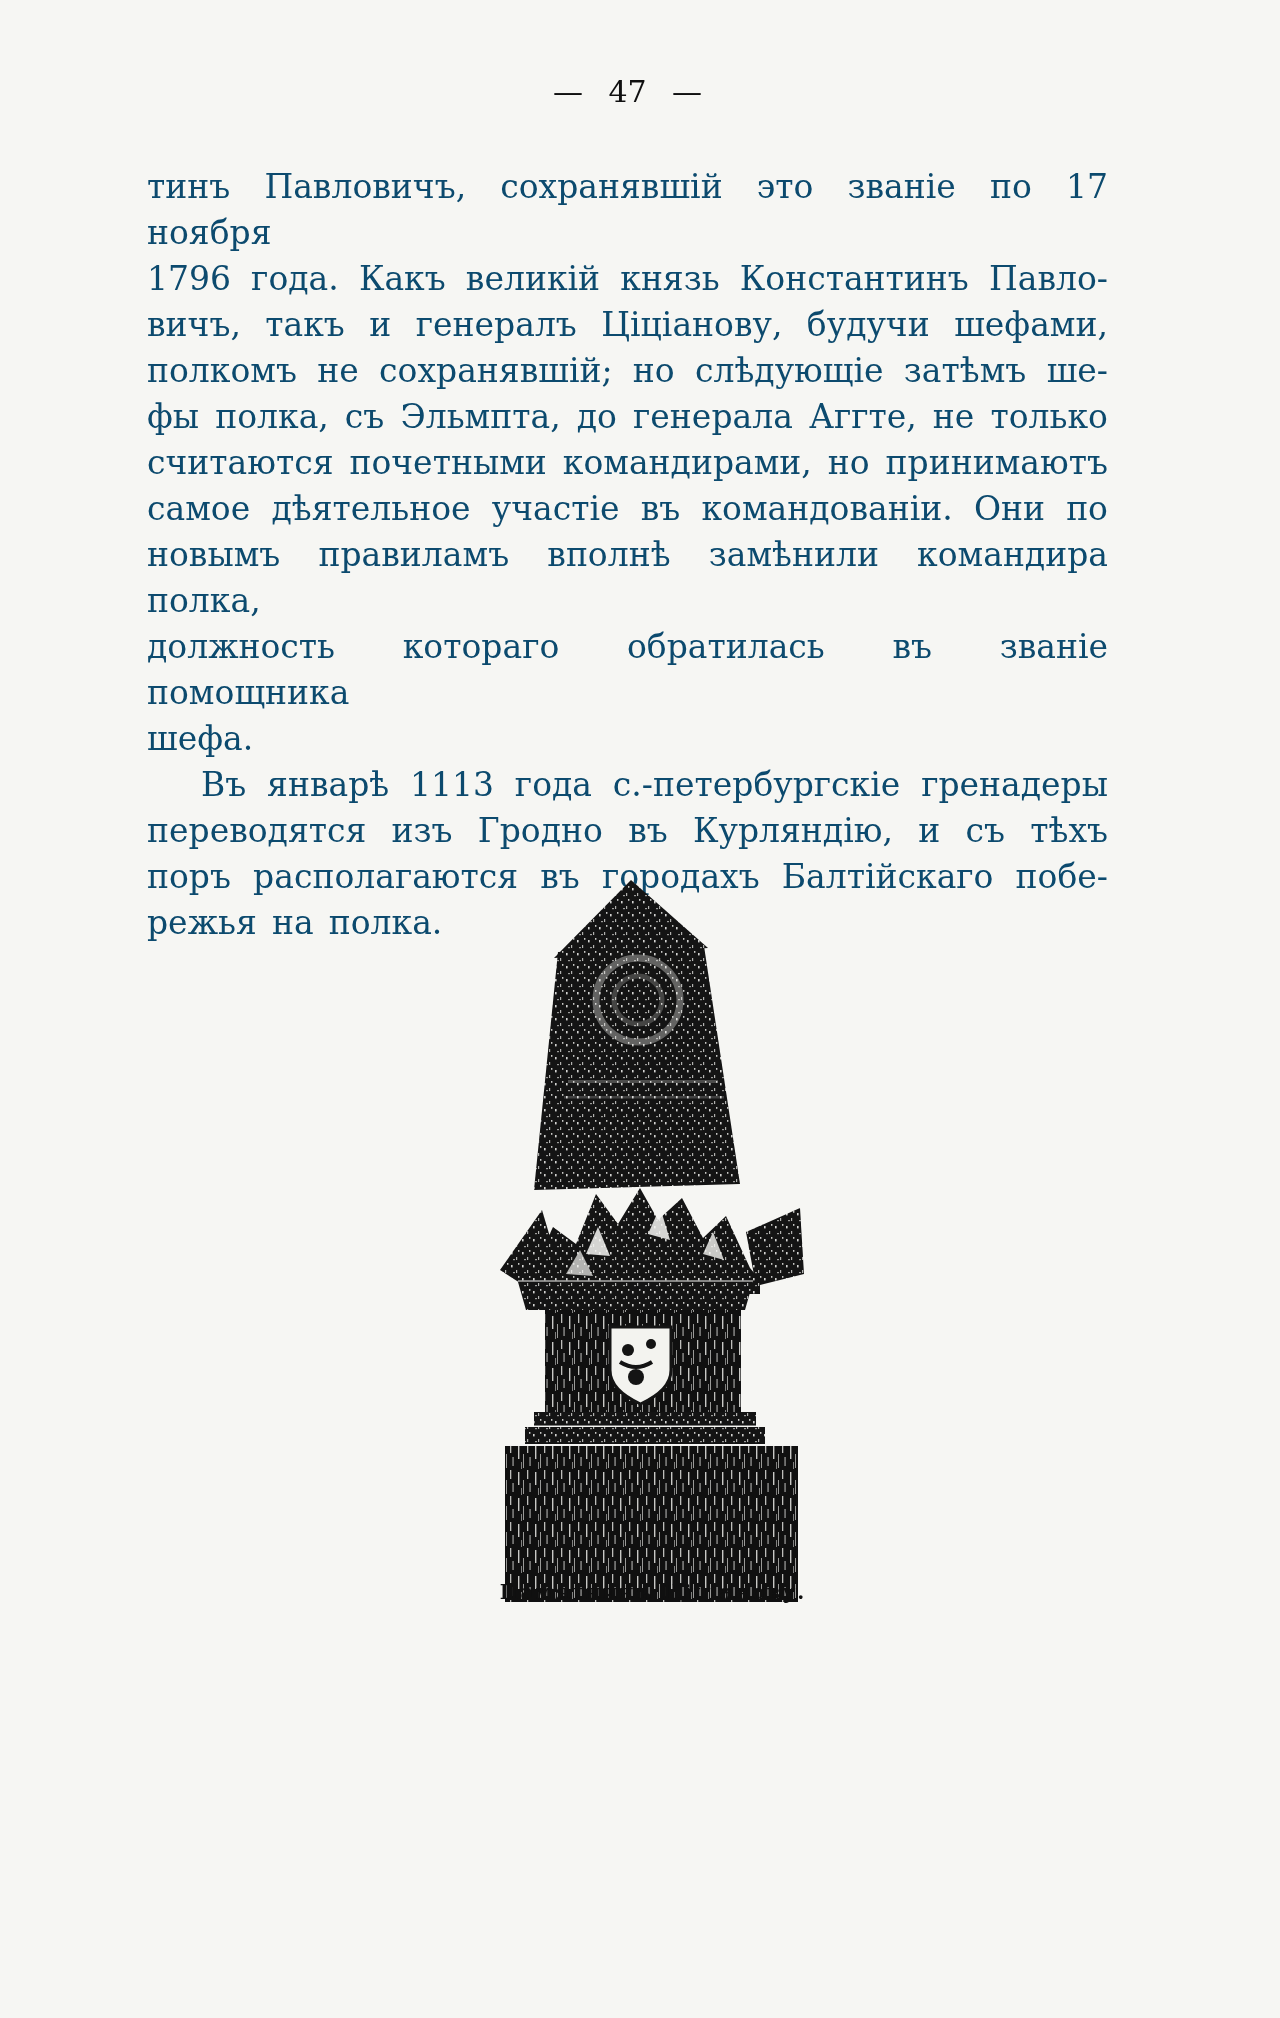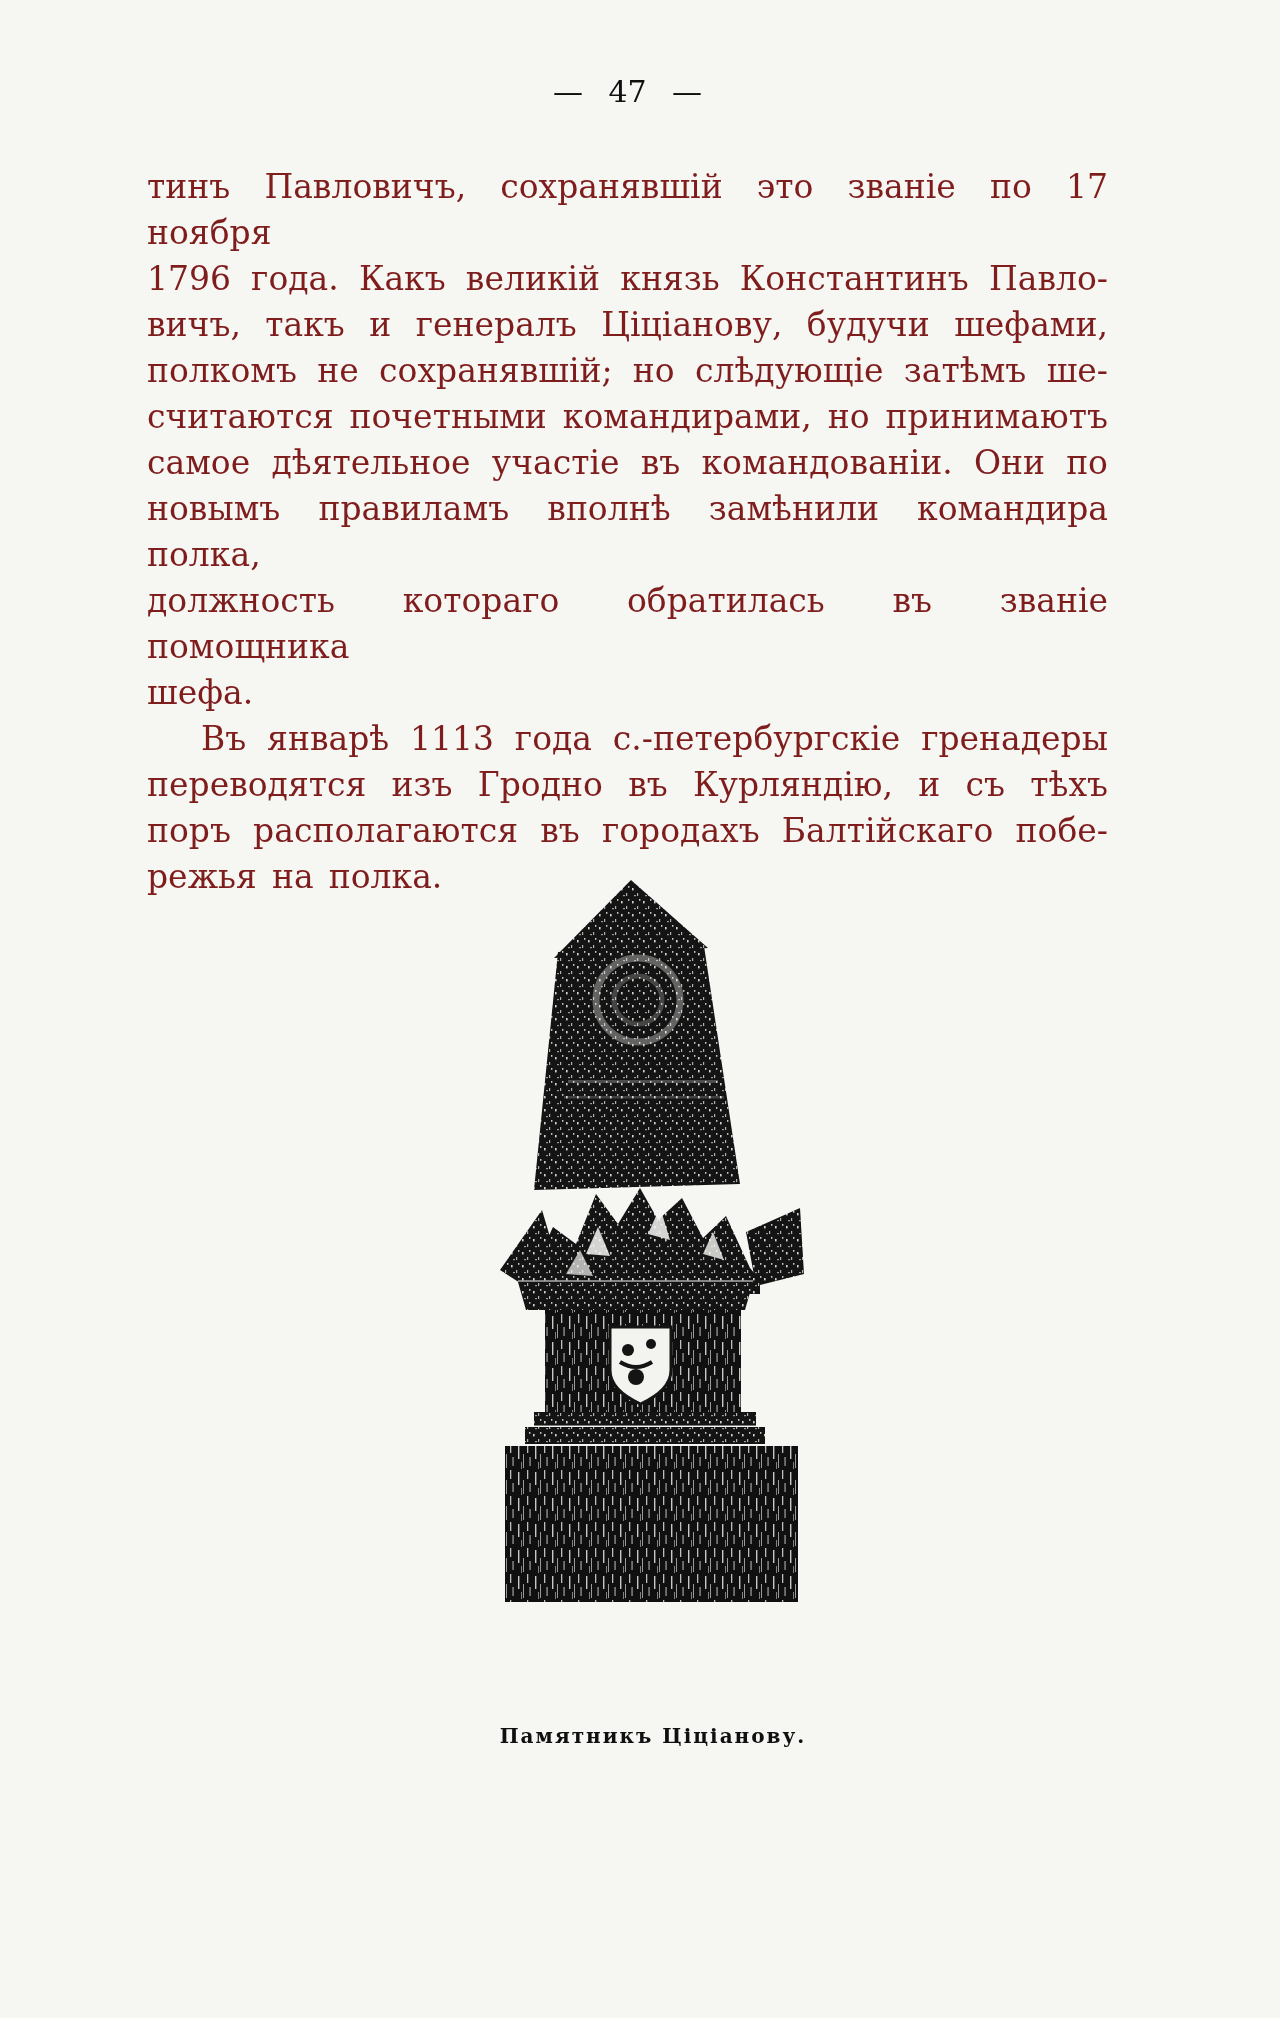--- a/index.html
+++ b/index.html
@@ -25,60 +25,61 @@
     color: #101010;
   }
   .textblock {
     position: absolute;
     left: 147px;
     top: 164px;
     width: 961px;
     font-size: 33px;
     line-height: 46px;
     word-spacing: 0.14em;
-    color: #7f1d1d;
+    color: #0c4a6e;
   }
   .tl {
     text-align: justify;
     text-align-last: justify;
   }
   .tl.end { text-align-last: left; }
   .tl.indent { text-indent: 54px; }
   .figure {
     position: absolute;
     left: 498px;
     top: 872px;
     width: 310px;
     height: 742px;
   }
   .figure svg { display: block; width: 310px; height: 742px; }
   .caption {
     position: absolute;
     left: 478px;
-    top: 1724px;
+    top: 1580px;
     width: 350px;
     text-align: center;
     font-size: 20px;
     font-weight: bold;
     letter-spacing: 2px;
     color: #101010;
   }
 </style>
 </head>
 <body>
 
 <div class="page">
 
   <div class="folio">— 47 —</div>
 
   <div class="textblock">
     <div class="tl">тинъ Павловичъ, сохранявшій это званіе по 17 ноября</div>
     <div class="tl">1796 года.  Какъ великій князь Константинъ Павло-</div>
     <div class="tl">вичъ, такъ и генералъ Ціціанову, будучи шефами,</div>
     <div class="tl">полкомъ не сохранявшій;  но слѣдующіе затѣмъ ше-</div>
+    <div class="tl">фы полка, съ Эльмпта, до генерала Аггте, не только</div>
     <div class="tl">считаются почетными командирами, но принимаютъ</div>
     <div class="tl">самое дѣятельное участіе въ командованіи.  Они по</div>
     <div class="tl">новымъ правиламъ вполнѣ замѣнили командира полка,</div>
     <div class="tl">должность котораго обратилась въ званіе помощника</div>
     <div class="tl end">шефа.</div>
     <div class="tl indent">Въ январѣ 1113 года с.-петербургскіе гренадеры</div>
     <div class="tl">переводятся изъ Гродно въ Курляндію, и съ тѣхъ</div>
     <div class="tl">поръ располагаются въ городахъ Балтійскаго побе-</div>
     <div class="tl end">режья на полка.</div>
   </div>

